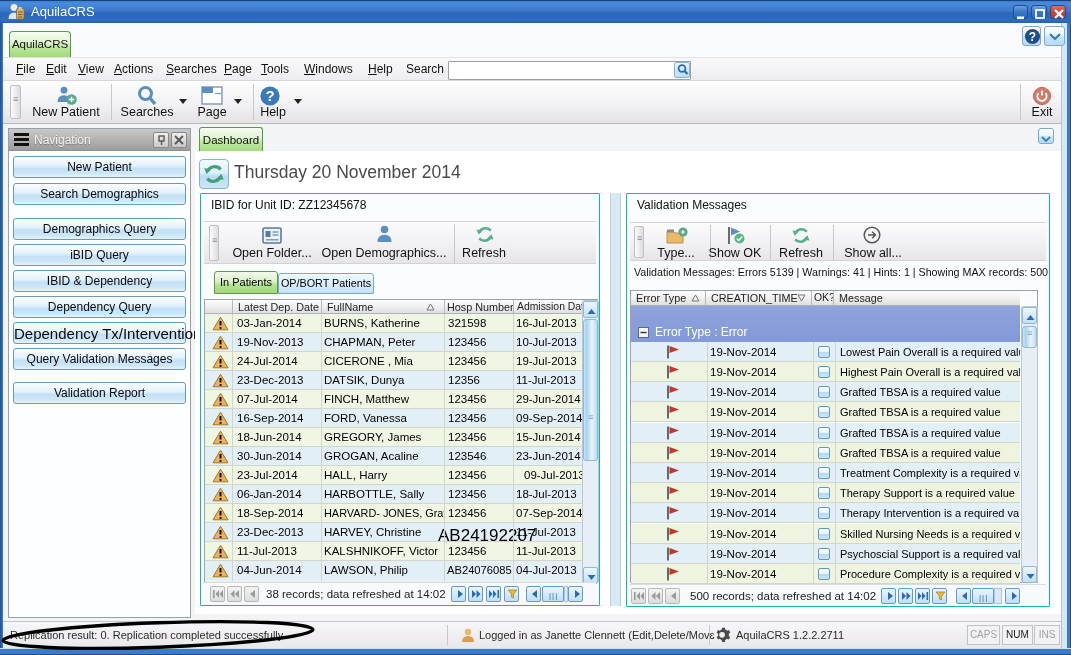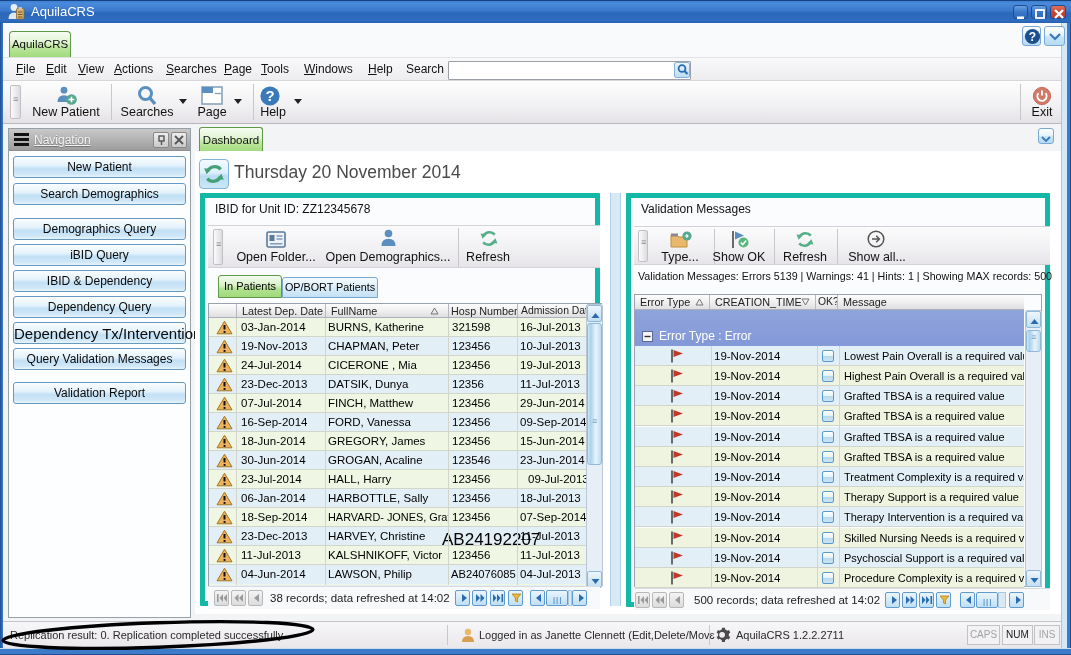--- a/index.html
+++ b/index.html
@@ -43,35 +43,35 @@
 .tlabel { position:absolute; font-size:12.5px; color:#111; text-align:center; }
 .grip { position:absolute; border:1px solid #c2c0c4; border-radius:2px;
   background:linear-gradient(90deg,#fbfbfc,#dddbe0); }
 .gripdots { position:absolute; color:#8a888c; font-size:9px; line-height:3px; letter-spacing:0; }
 
 #main { left:0; top:102px; width:1058px; height:496px; background:#f2f4f6; }
 
 #nav { left:5px; top:3px; width:183px; height:490px; background:#fdfeff; border:1px solid #98a0a8; }
 #navhdr { left:0; top:0; width:181px; height:22px;
   background:linear-gradient(180deg,#c9c9c9 0%,#b3b3b3 50%,#9d9d9d 100%); border-bottom:1px solid #8f8f8f; }
-#navtitle { left:25px; top:4px; font-size:12px; color:#f2f2f2; text-shadow:0 1px 1px #777;text-decoration:underline; }
+#navtitle { left:25px; top:4px; font-size:12px; color:#f2f2f2; text-shadow:0 1px 1px #777; }
 .navsmbtn { top:3px; width:16px; height:16px; border:1px solid #888; border-radius:2px;
   background:linear-gradient(180deg,#efefef,#c9c9c9); color:#555; font-size:10px; text-align:center; line-height:14px; }
 .navbtn { position:absolute; left:4px; width:173px; height:22px; border:1px solid #6899c0; border-radius:3px;
   background:linear-gradient(180deg,#fafdfe 0%,#e4f2fb 42%,#c2e0f5 58%,#cfe7f8 85%,#e8f4fb 100%);
   font-size:12px; color:#0a0a0a; text-align:center; line-height:21px; white-space:nowrap; }
 
 #dashtab { left:196px; top:2px; width:64px; height:25px; border:1px solid #5d9948; border-bottom:none; border-radius:3px 3px 0 0;
   background:linear-gradient(180deg,#f6fcf2 0%,#e2f5d4 40%,#bce69c 62%,#a0da7c 100%);
   font-size:11.5px; text-align:center; line-height:24px; color:#111; }
 #dash { left:192px; top:26px; width:866px; height:463px; background:#fff; }
 #bigrefresh { left:4px; top:8px; width:30px; height:30px; border:1px solid #85b3d7; border-radius:4px;
   background:linear-gradient(180deg,#f3fafe 0%,#ddeffa 45%,#b9dcf3 58%,#cce7f7 100%); }
 #daytitle { left:39px; top:11px; font-size:17.5px; color:#4a4a4a; }
-.panel { position:absolute; border:5px solid #14b8a6; background:#fbfcfd; border-radius:1px; }
+.panel { position:absolute; border:1px solid #14b8a6; background:#fbfcfd; border-radius:1px; }
 .phead { position:absolute; left:0; top:0; right:0; height:21px; font-size:12px; color:#111; padding:4px 0 0 10px; }
 .ptoolbar { position:absolute; border:1px solid #d4d2d6; border-left:none; border-right:none;
   background:linear-gradient(180deg,#fbfbfc 0%,#f0eff2 60%,#e6e4e8 100%); }
 .tbicon { position:absolute; }
 .tblab { position:absolute; font-size:12.5px; color:#111; text-align:center; }
 
 .gridhead { position:absolute; background:linear-gradient(180deg,#fdfdfd 0%,#f0f0f1 50%,#dfdfe2 100%);
   border:1px solid #aeb2b8; font-size:10.8px; color:#222; }
 .hcell { position:absolute; top:0; bottom:0; border-right:1px solid #b6bac0; padding:1px 0 0 5px; white-space:nowrap; overflow:hidden; }
 .grow { position:absolute; font-size:11.5px; color:#000; }

